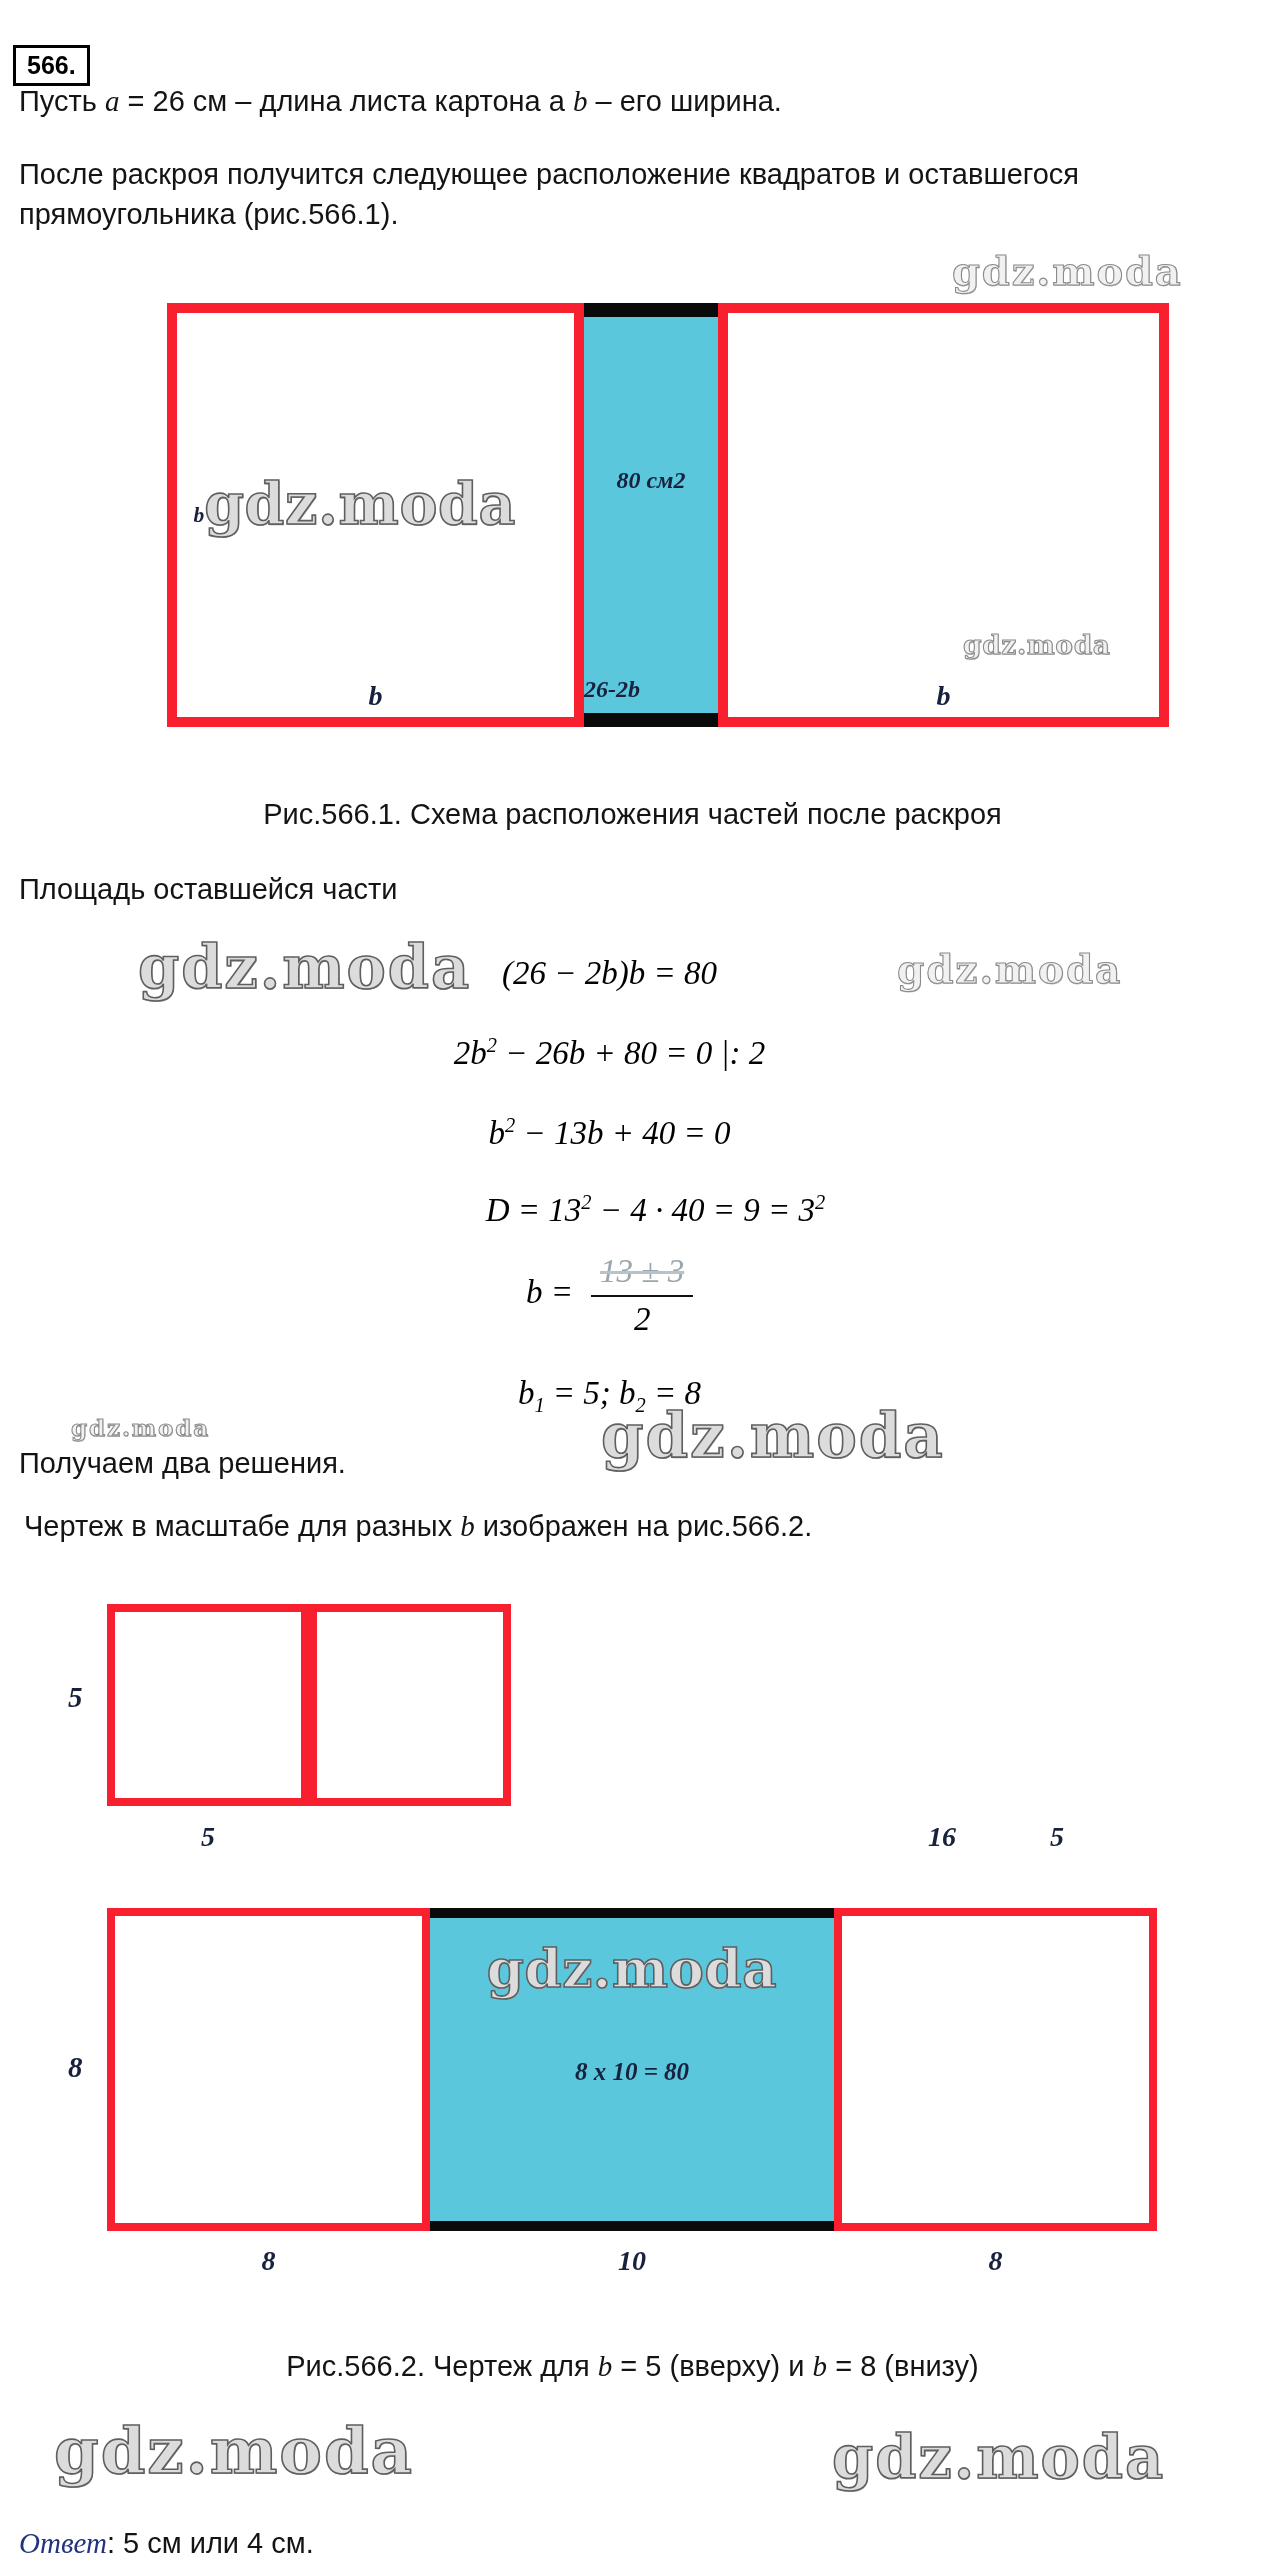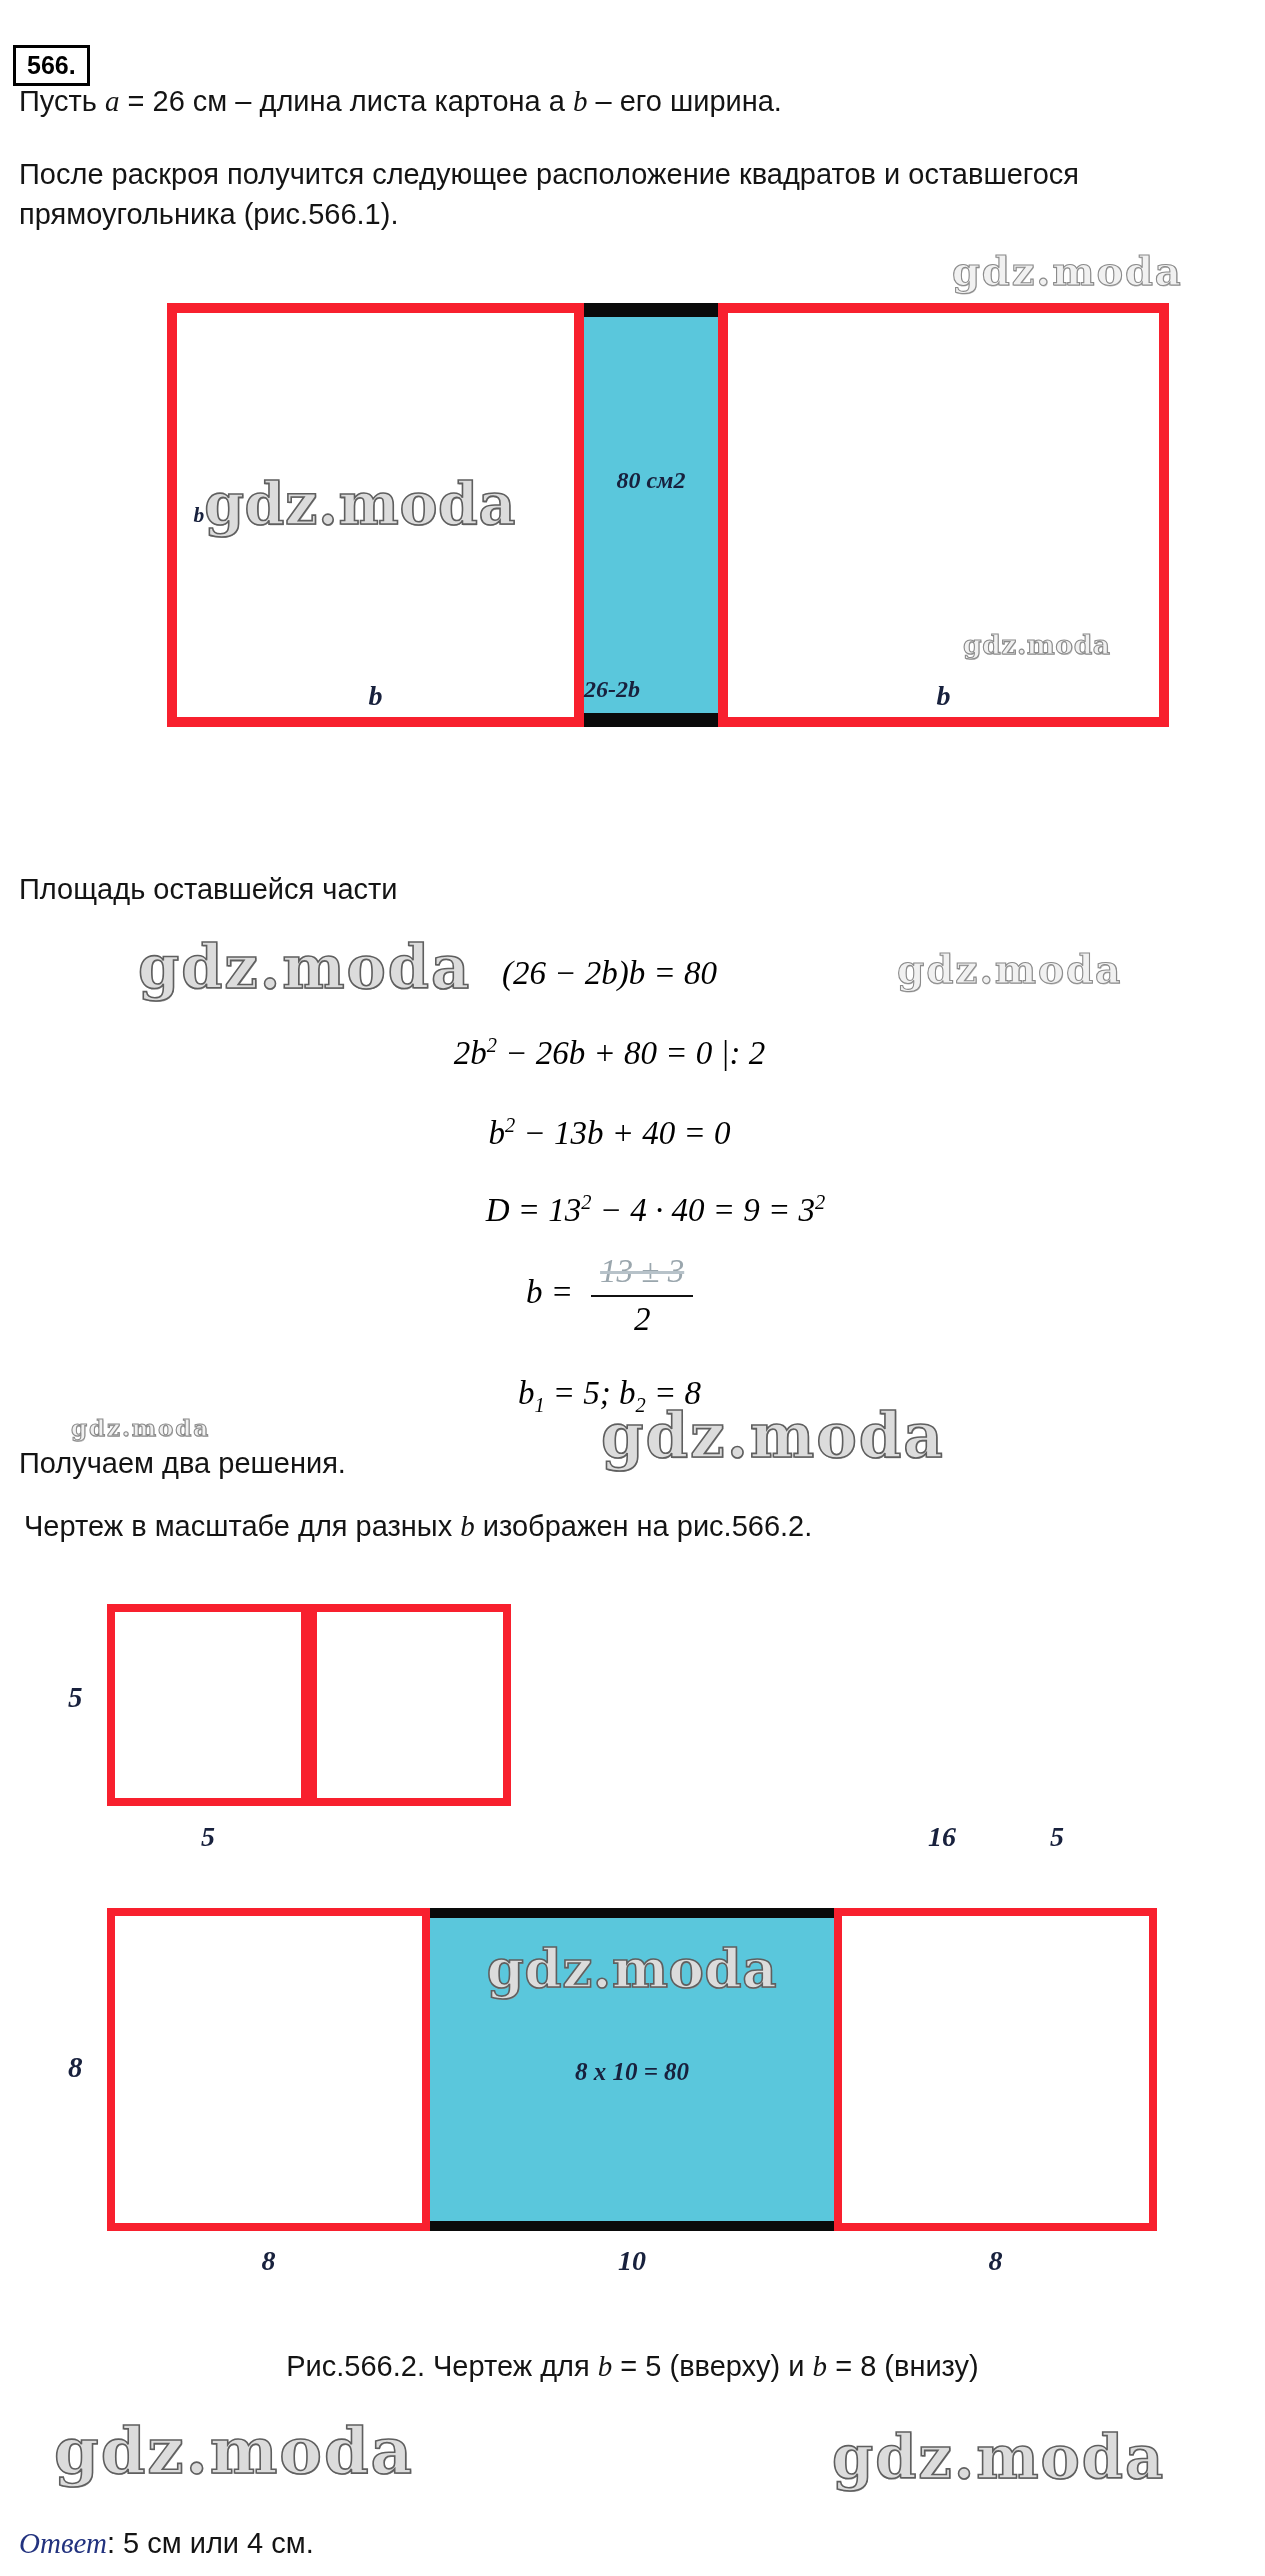--- a/index.html
+++ b/index.html
@@ -78,20 +78,21 @@
     <div class="cyan1">
       <div class="figlabel" style="position:absolute; top:150px; width:100%; text-align:center; font-size:24px;">80 см2</div>
       <div class="figlabel" style="position:absolute; bottom:10px; width:100%; text-align:left; font-size:24px;">26-2b</div>
     </div>
     <div class="sq" style="width:451px;">
       <div class="wm wm-light" style="left:235px; top:316px; font-size:26.5px; letter-spacing:0.6px;">gdz.moda</div>
       <div class="figlabel bottom-center">b</div>
     </div>
   </div>
 
+  <div class="text center" style="top:794px;">Рис.566.1. Схема расположения частей после раскроя</div>
 
   <div class="text" style="left:19px; top:869px;">Площадь оставшейся части</div>
 
   <div class="wm" style="left:138px; top:933px; font-size:59px;">gdz.moda</div>
   <div class="wm wm-light" style="left:897px; top:946px; font-size:39px;">gdz.moda</div>
 
   <div class="eq" style="top:955px;">(26 − 2b)b = 80</div>
 
   <div class="eq" style="top:1034px;"><span>2b</span><sup>2</sup><span> − 26b + 80 = 0  |: 2</span></div>
 

